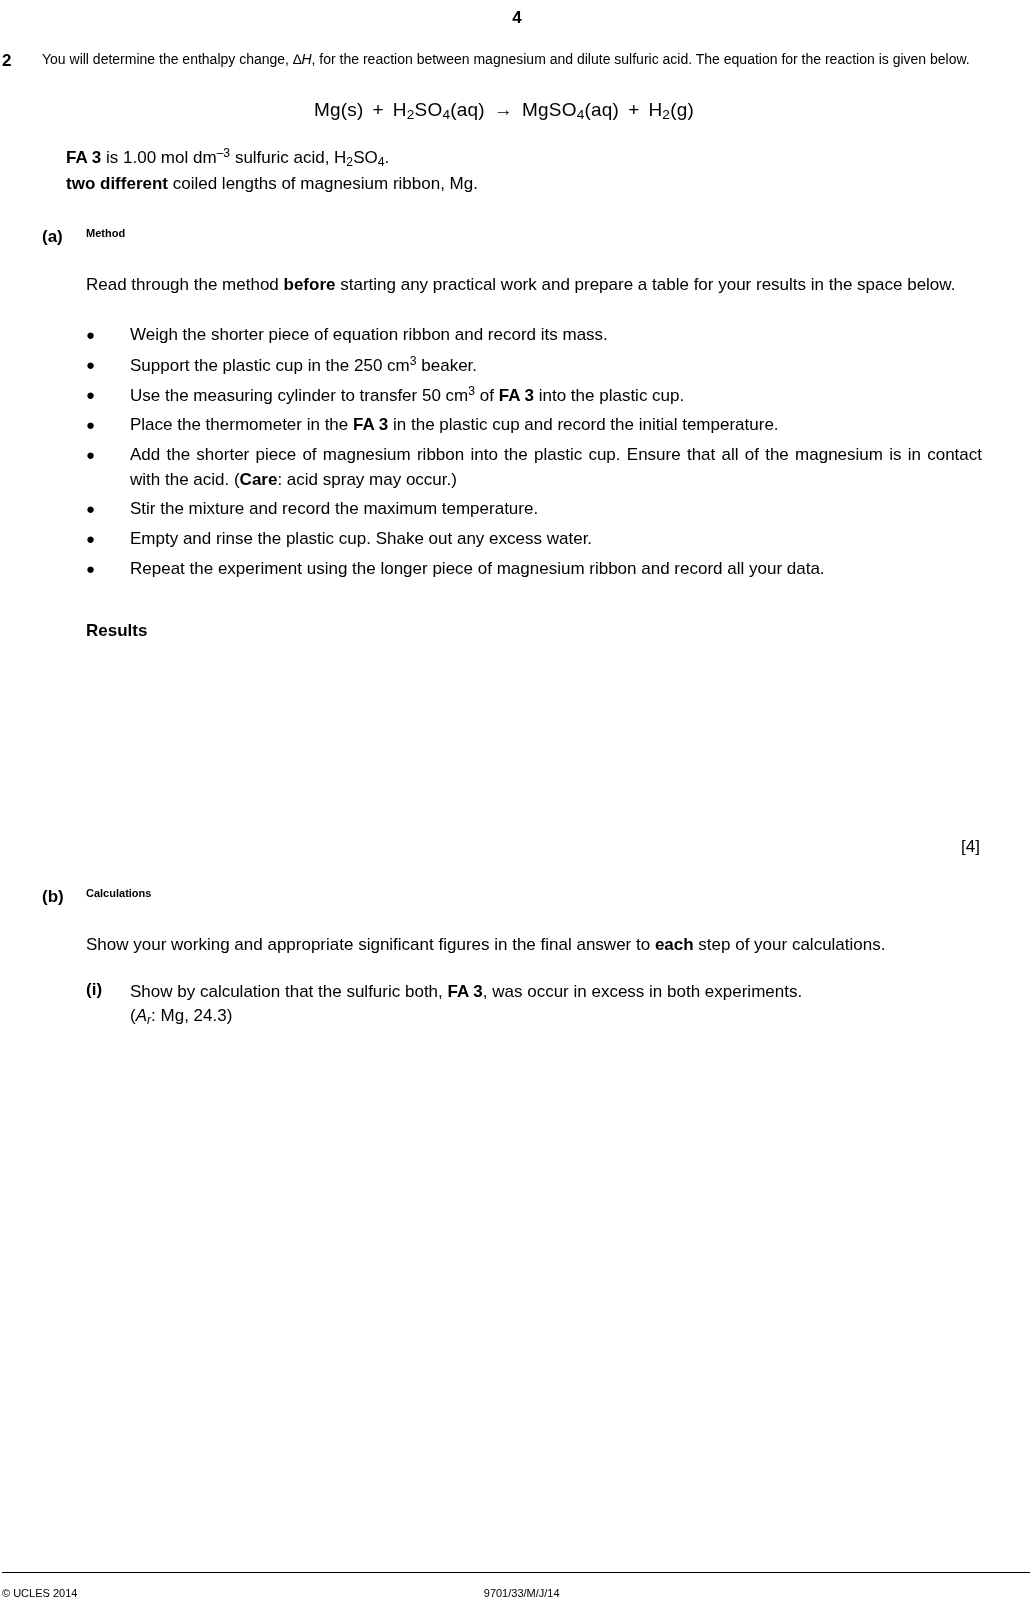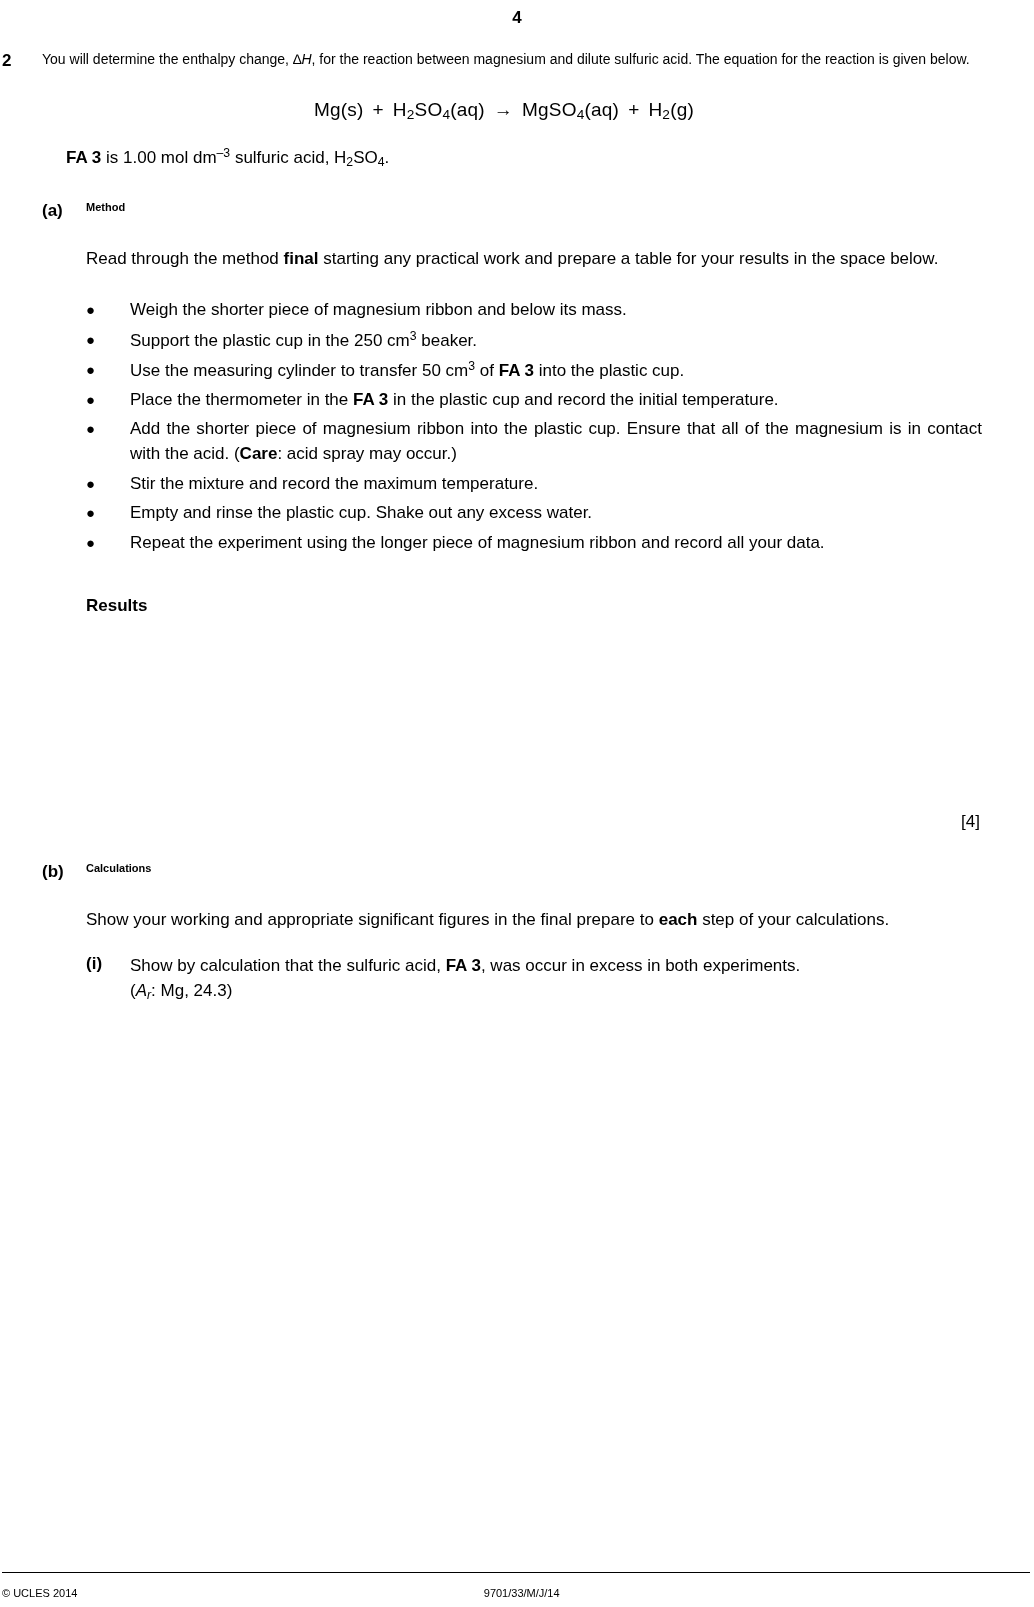--- a/index.html
+++ b/index.html
@@ -177,35 +177,36 @@
 
     <div class="q-block">
       <div class="q-num">2</div>
       <div class="q-text"><span>You will determine the enthalpy change, </span><span>∆</span><span class="i">H</span><span>, for the reaction between magnesium and dilute sulfuric acid. The equation for the reaction is given below.</span></div>
     </div>
 
     <div class="equation"><span>Mg(s)</span><span class="eq-sp"></span><span>+</span><span class="eq-sp"></span><span><span>H</span><sub>2</sub><span>SO</span><sub>4</sub><span>(aq)</span></span><span class="eq-sp"></span><span>→</span><span class="eq-sp"></span><span><span>MgSO</span><sub>4</sub><span>(aq)</span></span><span class="eq-sp"></span><span>+</span><span class="eq-sp"></span><span><span>H</span><sub>2</sub><span>(g)</span></span></div>
 
     <div class="fa-lines">
       <div><span class="b">FA 3</span><span> is 1.00 mol dm</span><sup>–3</sup><span> sulfuric acid, H</span><sub>2</sub><span>SO</span><sub>4</sub><span>.</span></div>
+      <div><span class="b">two different</span><span> coiled lengths of magnesium ribbon, Mg.</span></div>
     </div>
 
     <div class="part">
       <div class="part-label">(a)</div>
       <div class="part-title">Method</div>
     </div>
 
     <div class="indent">
 
-      <div class="para"><span>Read through the method </span><span class="b">final</span><span> starting any practical work and prepare a table for your results in the space below.</span></div>
+      <div class="para"><span>Read through the method </span><span class="b">before</span><span> starting any practical work and prepare a table for your results in the space below.</span></div>
 
       <div class="bullets" id="bullet-list">
           <div class="bullet">
             <div class="bullet-dot">●</div>
-            <div class="bullet-text"><span>Weigh the shorter piece of magnesium ribbon and below its mass.</span></div>
+            <div class="bullet-text"><span>Weigh the shorter piece of equation ribbon and record its mass.</span></div>
           </div>
           <div class="bullet">
             <div class="bullet-dot">●</div>
             <div class="bullet-text"><span>Support the plastic cup in the 250 cm</span><sup>3</sup><span> beaker.</span></div>
           </div>
           <div class="bullet">
             <div class="bullet-dot">●</div>
             <div class="bullet-text"><span>Use the measuring cylinder to transfer 50 cm</span><sup>3</sup><span> of </span><span class="b">FA 3</span><span> into the plastic cup.</span></div>
           </div>
           <div class="bullet">
@@ -235,26 +236,26 @@
       <div class="marks">[4]</div>
 
     </div>
 
     <div class="part">
       <div class="part-label">(b)</div>
       <div class="part-title">Calculations</div>
     </div>
 
     <div class="indent">
-      <div class="para"><span>Show your working and appropriate significant figures in the final prepare to </span><span class="b">each</span><span> step of your calculations.</span></div>
+      <div class="para"><span>Show your working and appropriate significant figures in the final answer to </span><span class="b">each</span><span> step of your calculations.</span></div>
     </div>
 
     <div class="sub-part">
       <div class="sub-label">(i)</div>
-      <div class="sub-text"><span>Show by calculation that the sulfuric acid, </span><span class="b">FA 3</span><span>, was occur in excess in both experiments.</span><br><span>(</span><span class="i">A</span><sub class="i">r</sub><span>:  Mg, 24.3)</span></div>
+      <div class="sub-text"><span>Show by calculation that the sulfuric both, </span><span class="b">FA 3</span><span>, was occur in excess in both experiments.</span><br><span>(</span><span class="i">A</span><sub class="i">r</sub><span>:  Mg, 24.3)</span></div>
     </div>
 
   </div>
 
   <div class="footer-rule"></div>
   <div class="footer">
     <div class="footer-left">© UCLES 2014</div>
     <div class="footer-center">9701/33/M/J/14</div>
   </div>
 

